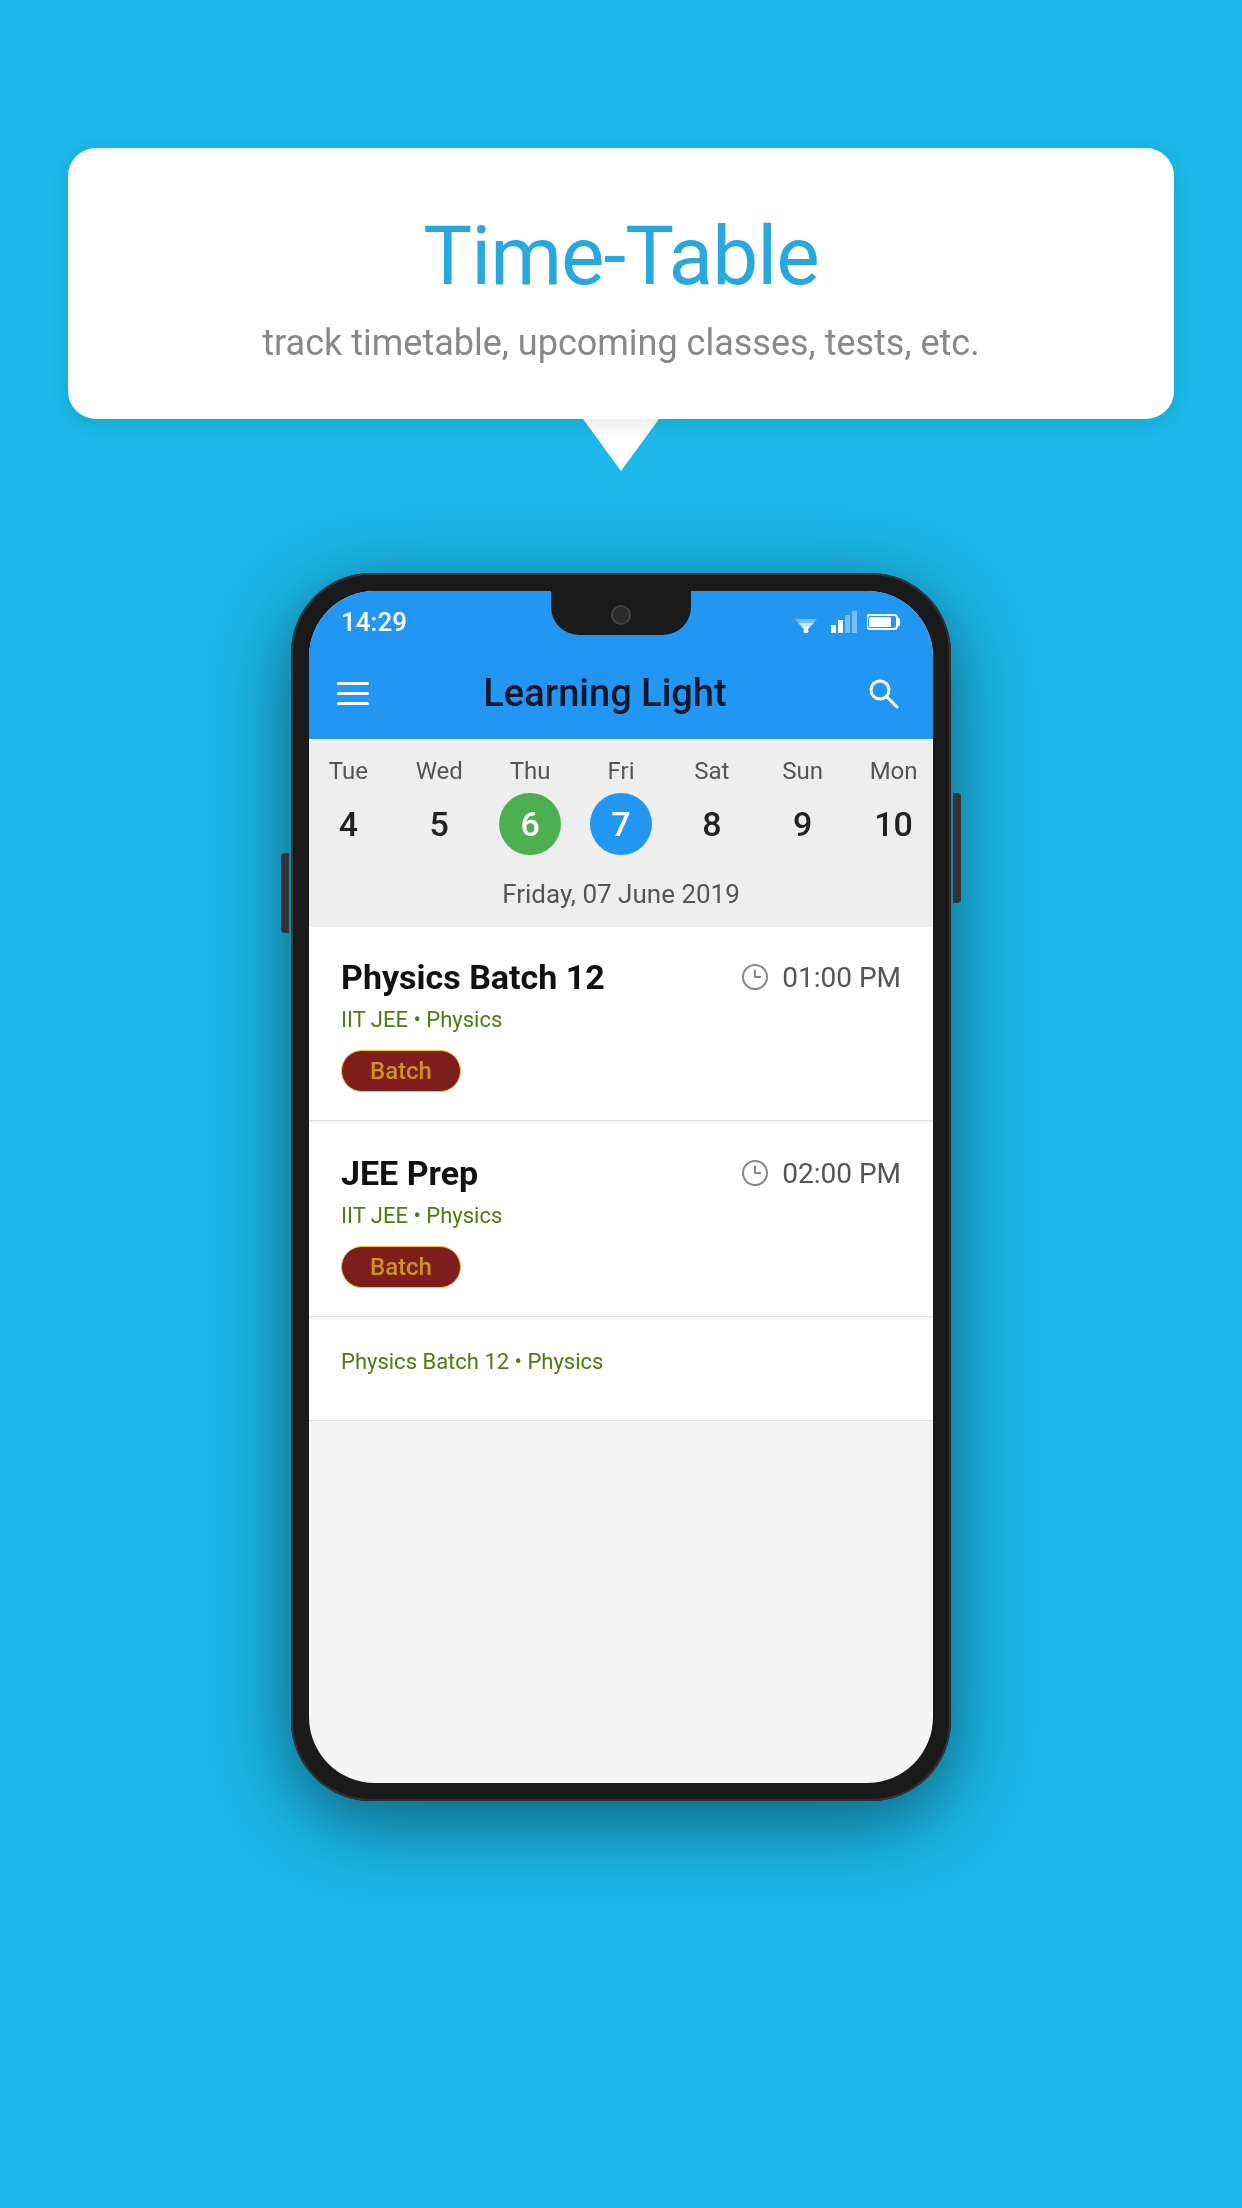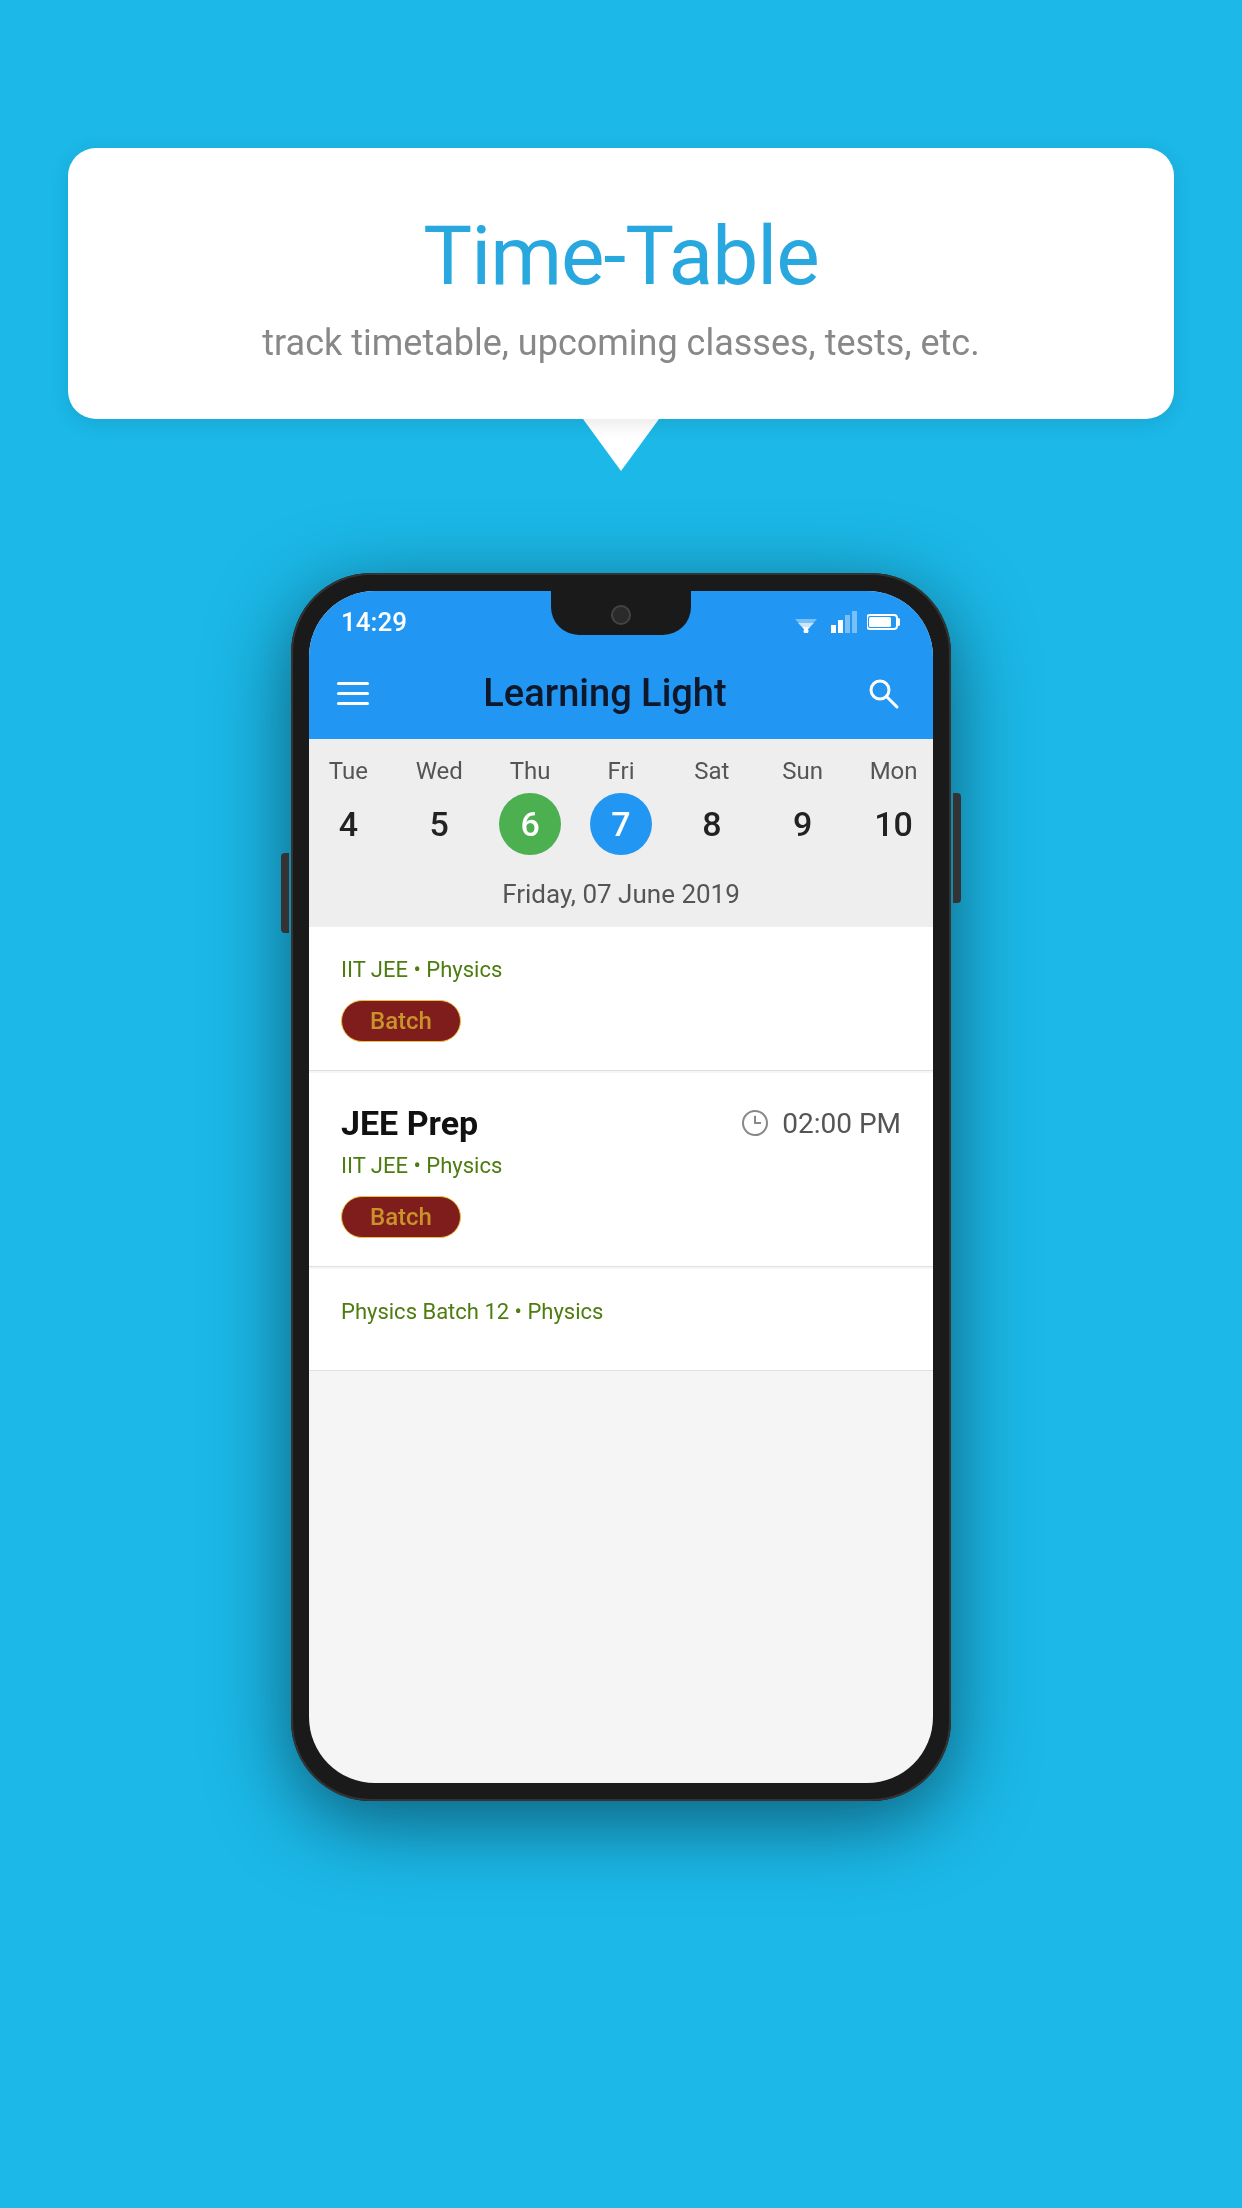--- a/index.html
+++ b/index.html
@@ -439,21 +439,27 @@
             <div class="calendar-day-col">
               <div class="day-label">Mon</div>
               <div class="day-number">10</div>
             </div>
           </div>
         <div class="calendar-date-label">Friday, 07 June 2019</div>
       </div>
 
       <div class="schedule-list">
 
-      <div class="schedule-item"><div class="schedule-item-subtitle">IIT JEE • Physics</div><span class="batch-tag">Batch</span></div>
+      <div class="schedule-item"><div class="schedule-item-header">
+              <div class="schedule-item-title">Physics Batch 12</div>
+              <div class="schedule-item-time">
+                <span class="clock-icon"></span>
+                <span>01:00 PM</span>
+              </div>
+            </div><div class="schedule-item-subtitle">IIT JEE • Physics</div><span class="batch-tag">Batch</span></div>
           <div class="schedule-item"><div class="schedule-item-header">
               <div class="schedule-item-title">JEE Prep</div>
               <div class="schedule-item-time">
                 <span class="clock-icon"></span>
                 <span>02:00 PM</span>
               </div>
             </div><div class="schedule-item-subtitle">IIT JEE • Physics</div><span class="batch-tag">Batch</span></div>
           <div class="schedule-item">
             <div class="schedule-item-subtitle">Physics Batch 12 • Physics</div>
           </div>

